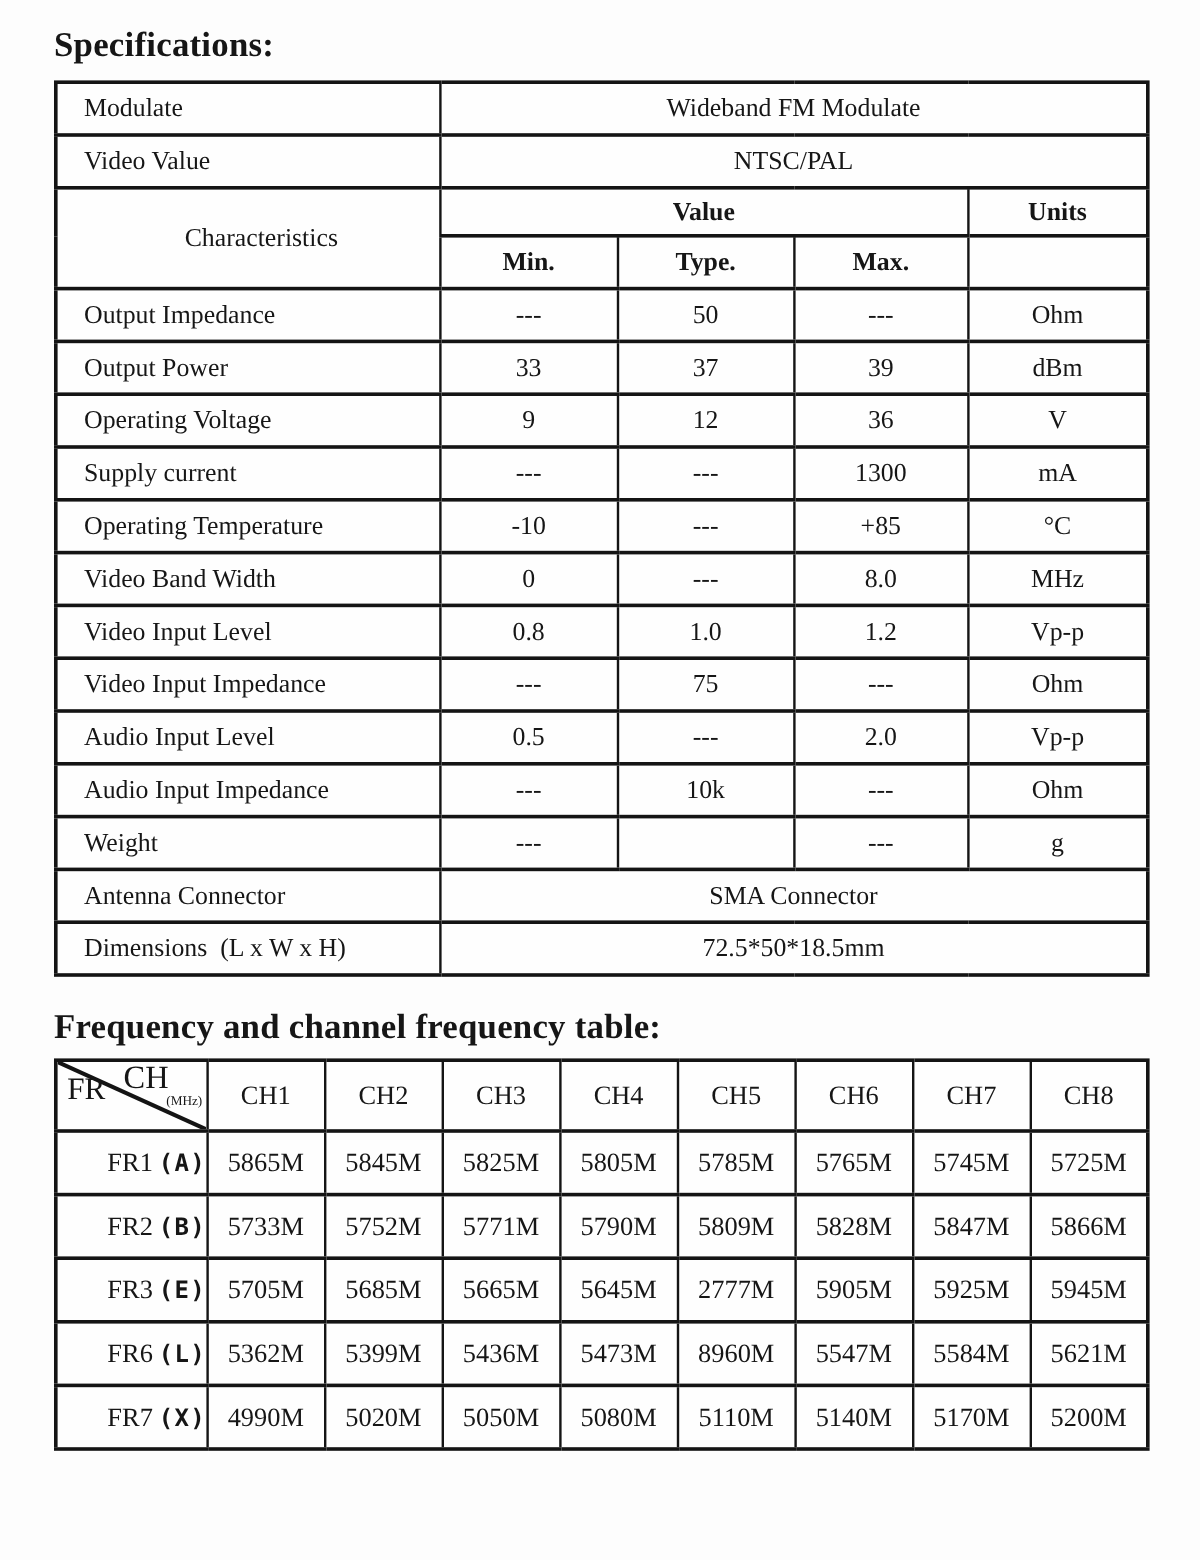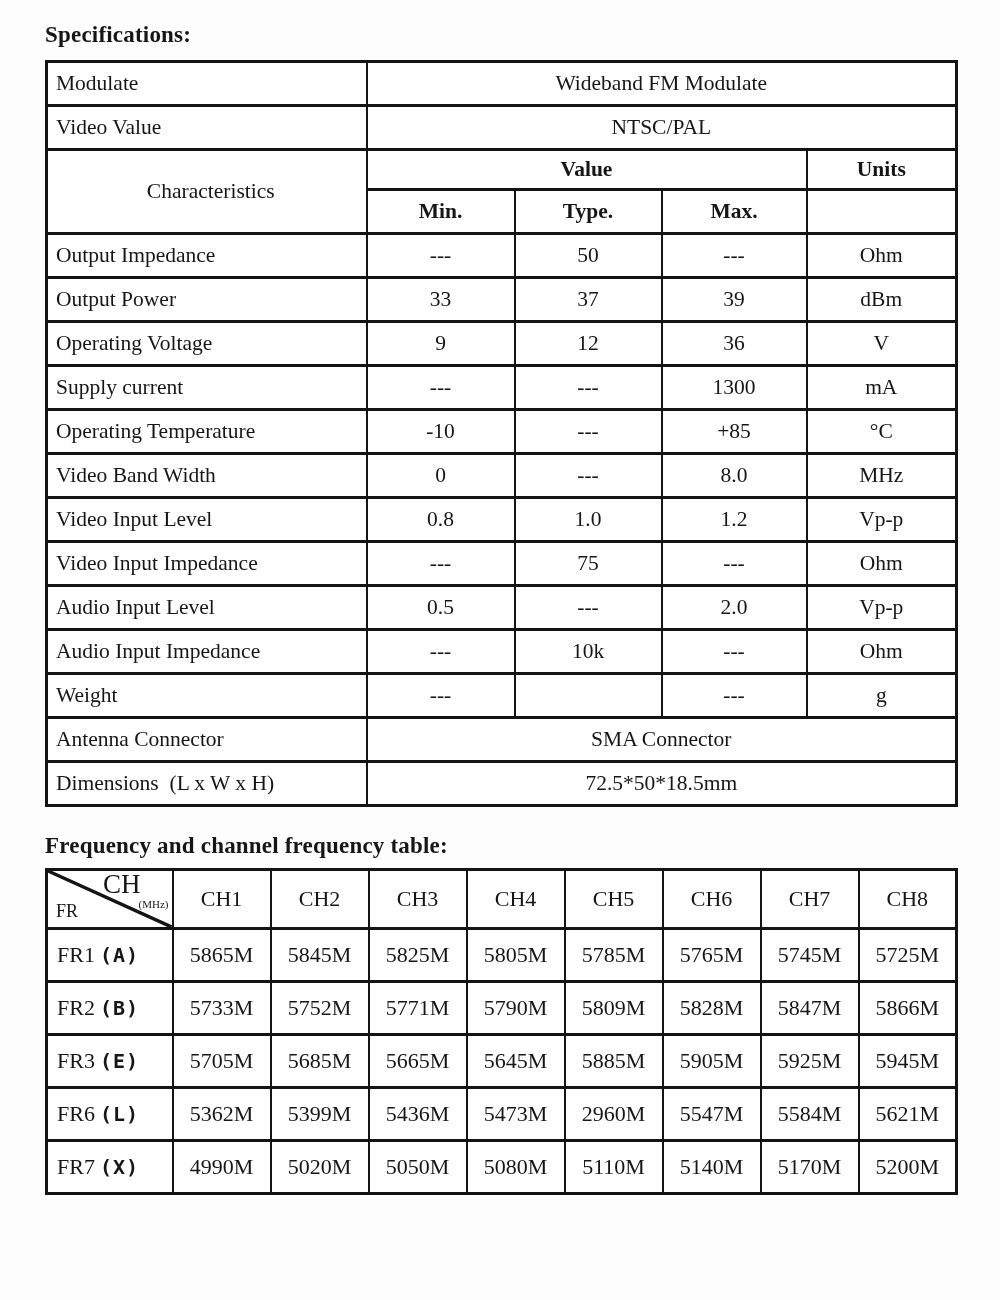--- a/index.html
+++ b/index.html
@@ -6,21 +6,21 @@
   body{
     width:1000px;height:1300px;
     background:#fdfdfd;
     font-family:"Liberation Serif","DejaVu Serif",serif;
     color:#161616;
     -webkit-font-smoothing:antialiased;
   }
   .page{padding:20px 45px 0 45px;}
 
   h1,h2{
-    font-size:23px;
+    font-size:29px;
     font-weight:bold;
     margin:0;
     letter-spacing:0.2px;
   }
   h1{margin:2px 0 12px 0;}
   h2{margin:26px 0 9px 0;}
 
   table{
     border-collapse:collapse;
     width:910px;
@@ -33,42 +33,42 @@
     border-top-width:3px;
     border-bottom-width:3px;
     text-align:center;
     vertical-align:middle;
     padding:0;
     overflow:hidden;
   }
 
   
   .spec td{font-size:21.5px;height:41px;}
-  .spec .lbl{text-align:left;padding-left:8px;}
+  .spec .lbl{text-align:left;padding-left:22px;}
   .spec .bold{font-weight:bold;}
   .spec .vrow td{height:37px;text-align:center;}
 
   
   .freq td{font-size:22px;height:50px;}
   .freq .hrow td{height:56px;}
-  .freq .frlbl{text-align:left;padding-left:9px;white-space:nowrap;}
+  .freq .frlbl{text-align:right;padding-left:9px;white-space:nowrap;}
   .seg{
     font-family:"DejaVu Sans Mono",monospace;
     font-weight:bold;
     font-size:20px;
     margin-left:5px;
     letter-spacing:1px;
   }
 
   
   .corner{position:relative;padding:0;text-decoration:underline;}
   .corner svg{position:absolute;left:0;top:0;width:100%;height:100%;}
   .corner .ch{position:absolute;top:0px;right:31px;font-size:27px;line-height:27px;}
   .corner .mhz{position:absolute;top:27px;right:3px;font-size:11px;margin-left:12px;}
-  .corner .fr{position:absolute;bottom:2px;left:8px;font-size:18px;line-height:27px;}
+  .corner .fr{position:absolute;bottom:20px;left:8px;font-size:26px;line-height:27px;}
 </style>
 </head>
 <body>
 
 <div class="page">
 
   <h1>Specifications:</h1>
 
   <table class="spec">
     <colgroup>
@@ -243,32 +243,32 @@
         <td>5828M</td>
         <td>5847M</td>
         <td>5866M</td>
       </tr>
       <tr>
         <td class="frlbl"><span>FR3</span><span class="seg">(E)</span></td>
         <td>5705M</td>
         <td>5685M</td>
         <td>5665M</td>
         <td>5645M</td>
-        <td>5885M</td>
+        <td>2777M</td>
         <td>5905M</td>
         <td>5925M</td>
         <td>5945M</td>
       </tr>
       <tr>
         <td class="frlbl"><span>FR6</span><span class="seg">(L)</span></td>
         <td>5362M</td>
         <td>5399M</td>
         <td>5436M</td>
         <td>5473M</td>
-        <td>2960M</td>
+        <td>8960M</td>
         <td>5547M</td>
         <td>5584M</td>
         <td>5621M</td>
       </tr>
       <tr>
         <td class="frlbl"><span>FR7</span><span class="seg">(X)</span></td>
         <td>4990M</td>
         <td>5020M</td>
         <td>5050M</td>
         <td>5080M</td>

